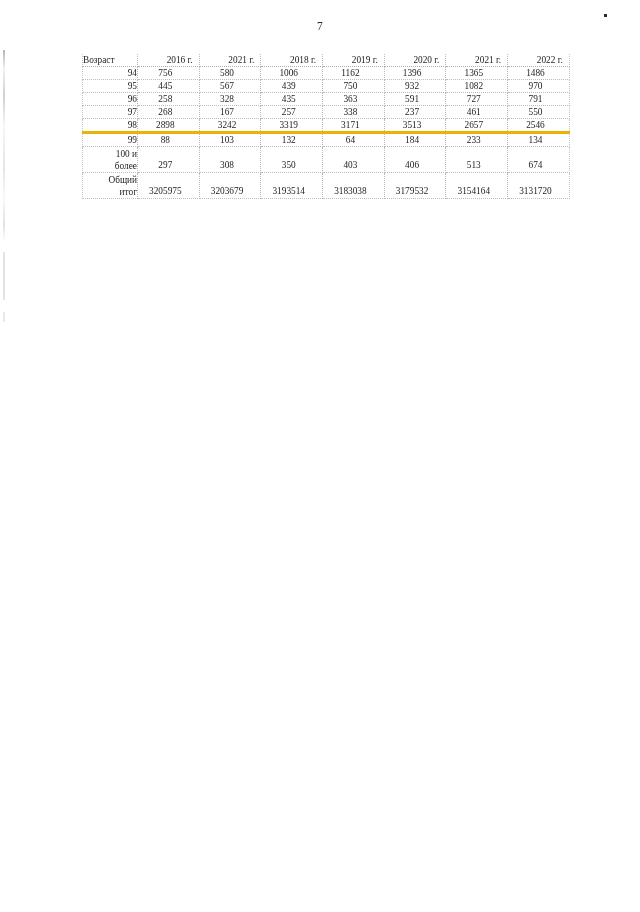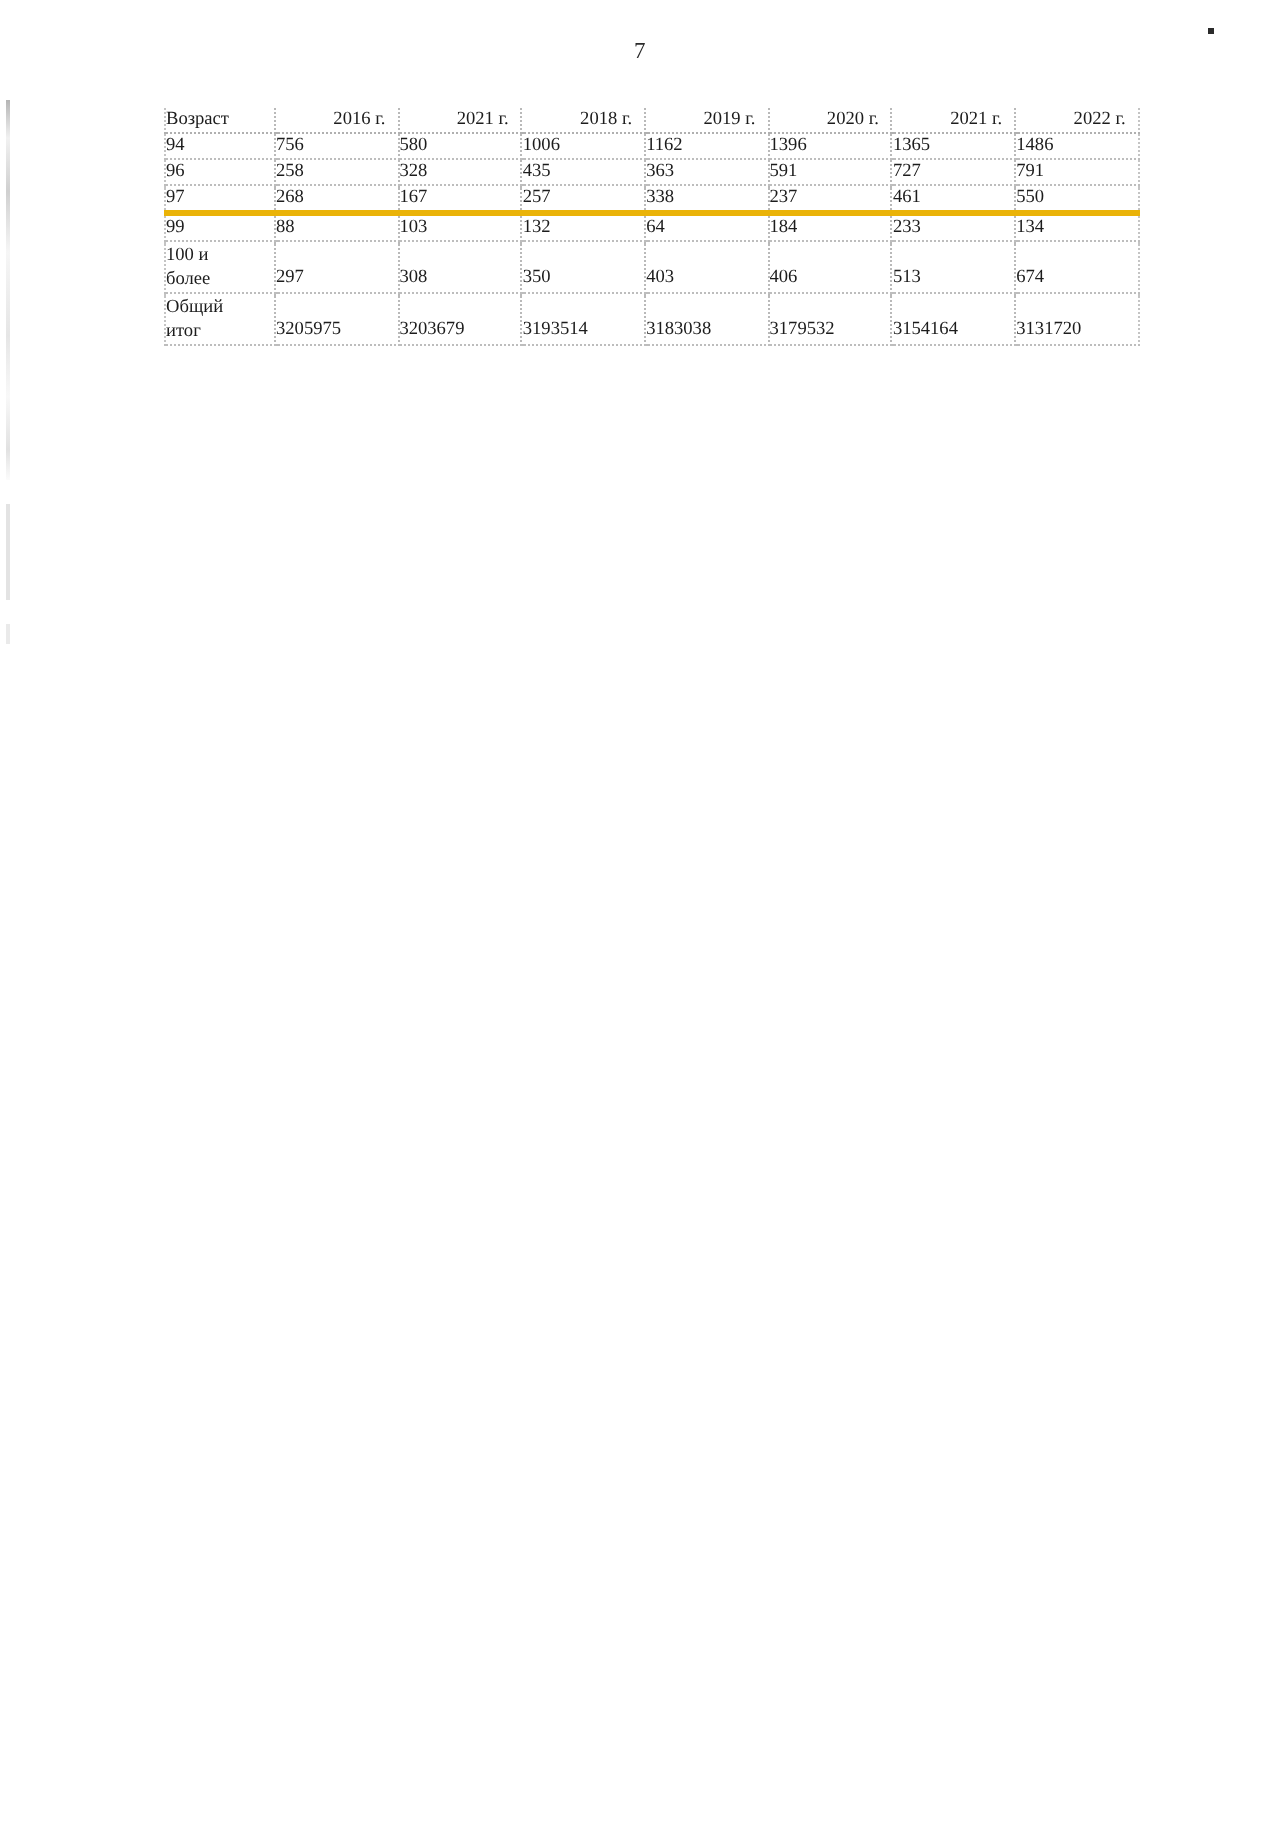--- a/index.html
+++ b/index.html
@@ -126,24 +126,25 @@
     padding-right: 6px;
     border-bottom: 1px dotted #b0b0b0;
   }
   table.data thead th.age-head {
     padding-right: 0;
     text-align: left;
   }
 
   
   table.data td.age {
-    text-align: left;
+    text-align: right;
     padding-right: 0;
   }
   table.data td.num {
+    text-align: center;
     padding-right: 6px;
   }
 
   
   tr.rule-above td {
     border-top: 3px solid #eab308;
   }
 
   
   tr.tall td {
@@ -208,38 +209,58 @@
           <td class="age">94</td>
           <td class="num">756</td>
           <td class="num">580</td>
           <td class="num">1006</td>
           <td class="num">1162</td>
           <td class="num">1396</td>
           <td class="num">1365</td>
           <td class="num">1486</td>
         </tr>
         <tr>
+          <td class="age">95</td>
+          <td class="num">445</td>
+          <td class="num">567</td>
+          <td class="num">439</td>
+          <td class="num">750</td>
+          <td class="num">932</td>
+          <td class="num">1082</td>
+          <td class="num">970</td>
+        </tr>
+        <tr>
           <td class="age">96</td>
           <td class="num">258</td>
           <td class="num">328</td>
           <td class="num">435</td>
           <td class="num">363</td>
           <td class="num">591</td>
           <td class="num">727</td>
           <td class="num">791</td>
         </tr>
         <tr>
           <td class="age">97</td>
           <td class="num">268</td>
           <td class="num">167</td>
           <td class="num">257</td>
           <td class="num">338</td>
           <td class="num">237</td>
           <td class="num">461</td>
           <td class="num">550</td>
+        </tr>
+        <tr>
+          <td class="age">98</td>
+          <td class="num">2898</td>
+          <td class="num">3242</td>
+          <td class="num">3319</td>
+          <td class="num">3171</td>
+          <td class="num">3513</td>
+          <td class="num">2657</td>
+          <td class="num">2546</td>
         </tr>
         <tr class="rule-above">
           <td class="age">99</td>
           <td class="num">88</td>
           <td class="num">103</td>
           <td class="num">132</td>
           <td class="num">64</td>
           <td class="num">184</td>
           <td class="num">233</td>
           <td class="num">134</td>

